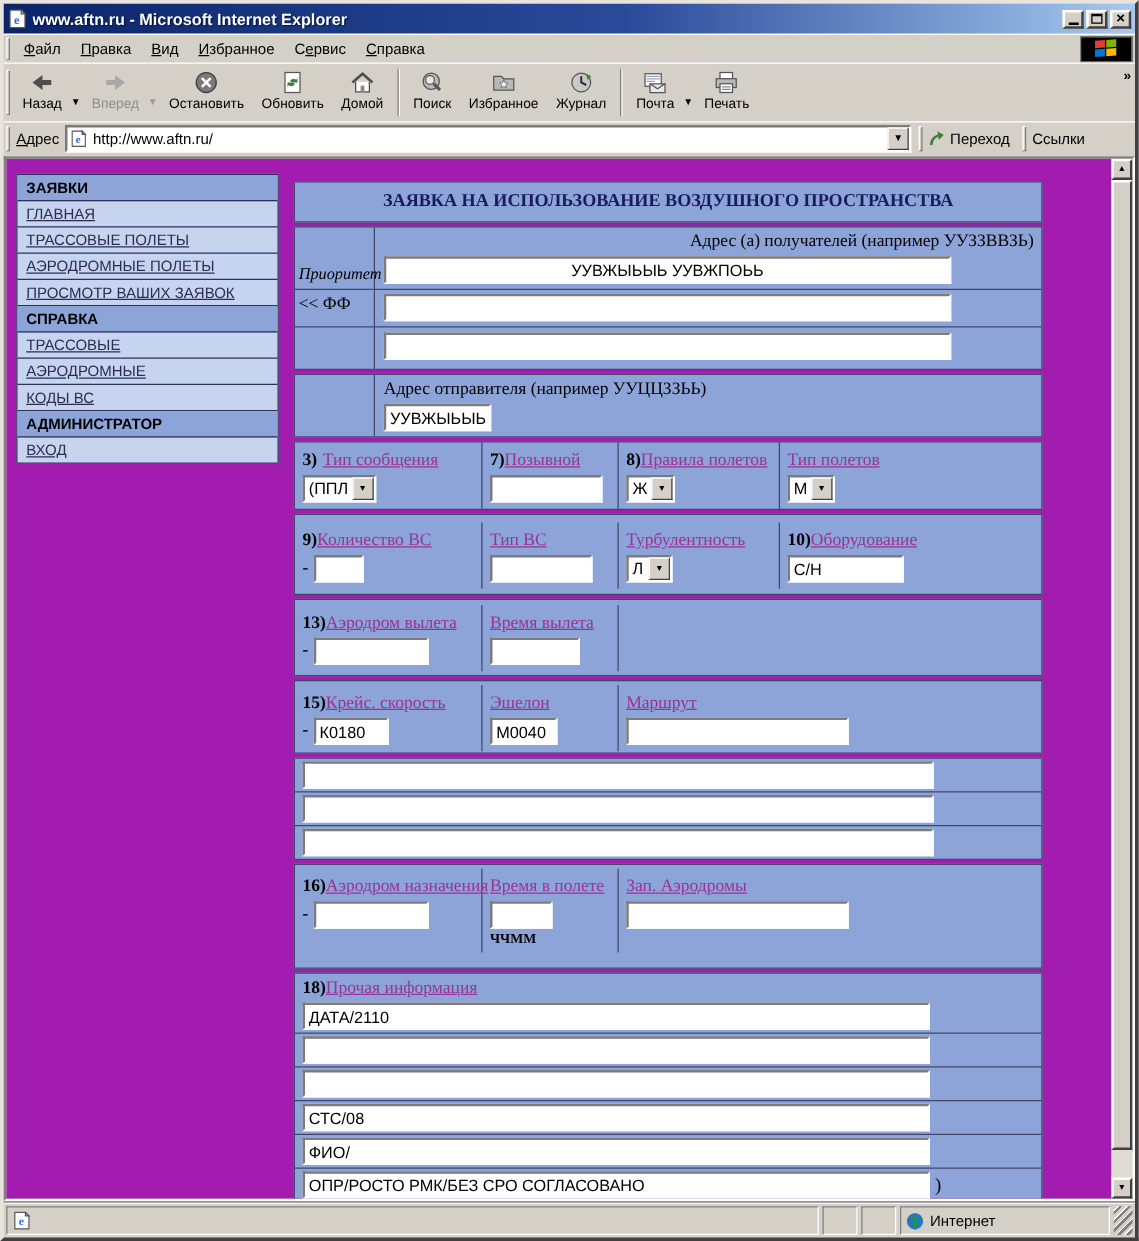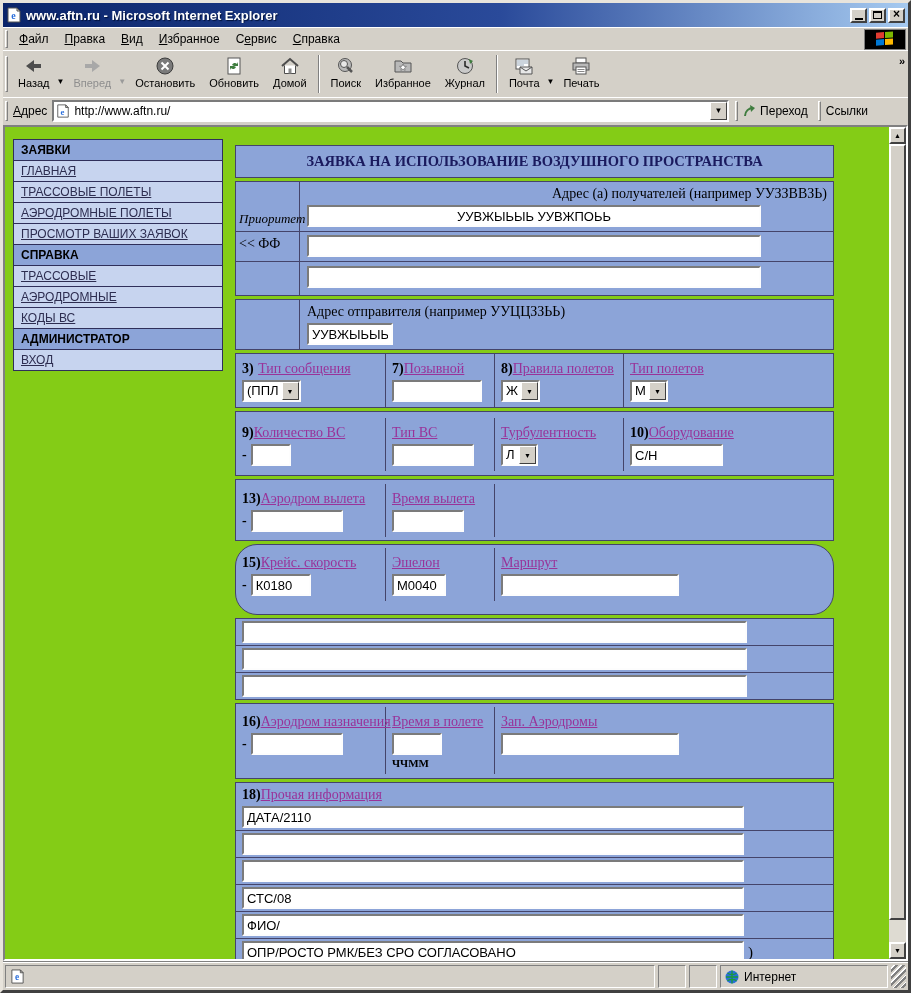--- a/index.html
+++ b/index.html
@@ -53,21 +53,21 @@
   .addr-field .favicon { width:14px; height:16px; margin:0 4px 0 2px; }
   .addr-field .url { font-size:12px; color:#000; flex:1; }
   .addr-drop { width:17px; height:18px; background:#d4d0c8; border:1px solid; border-color:#fff #404040 #404040 #fff;
     display:flex; align-items:center; justify-content:center; font-size:8px; }
   .go-area { display:flex; align-items:center; font-size:12px; padding:0 8px 0 2px; }
   .go-area svg { margin-right:3px; }
   .links-label { font-size:12px; padding:0 40px 0 2px; }
 
   
   .viewport { flex:1; display:flex; border:2px solid; border-color:#808080 #fff #fff #808080; overflow:hidden; }
-  .page { flex:1; background:#84cc16; position:relative; overflow:hidden; }
+  .page { flex:1; background:#a21caf; position:relative; overflow:hidden; }
 
   
   .scrollbar { width:17px; background:#dedbd2; display:flex; flex-direction:column; flex:0 0 auto; }
   .sbtn { width:17px; height:17px; background:#d4d0c8; border:2px solid; border-color:#fff #404040 #404040 #fff;
     display:flex; align-items:center; justify-content:center; font-size:7px; color:#000; flex:0 0 auto; }
   .sthumb { margin:0; width:17px; height:776px; background:#d4d0c8; border:2px solid; border-color:#fff #404040 #404040 #fff; }
 
   
   .sidebar { position:absolute; left:8px; top:12px; width:210px; border:1px solid #2f2f5a; background:#c7d4ef; }
   .side-row { border-bottom:1px solid #2f2f5a; padding:3px 6px 3px 7px; font-size:12px; }
@@ -421,21 +421,21 @@
                 <input class="tb" style="width: 92px;" value="">
               </div>
           </div>
           <div class="fcell">
             <div class="flabel-line"><a href="#" class="flink">Время вылета</a></div>
             <input class="tb" style="width: 72px;" value="">
           </div>
           <div class="fcell"></div>
         </div>
 
-        <div class="ftable cols3" style="padding-top:3px; padding-bottom:13px;border-radius:22px;">
+        <div class="ftable cols3" style="padding-top:3px; padding-bottom:1px;">
           <div class="fcell">
             <div class="flabel-line"><span class="fnum">15)</span><a href="#" class="flink">Крейс. скорость</a></div>
             <div class="ctl-line">
                 <span class="dash">-</span>
                 <input class="tb" style="width: 60px;" value="К0180">
               </div>
           </div>
           <div class="fcell">
             <div class="flabel-line"><a href="#" class="flink">Эшелон</a></div>
             <input class="tb" style="width: 54px;" value="М0040">
@@ -445,21 +445,21 @@
             <input class="tb" style="width: 178px;" value="">
           </div>
         </div>
 
         <div class="ftable">
           <div class="wide-row"><input class="tb wide-inp" value="" style=""></div>
           <div class="wide-row"><input class="tb wide-inp" value="" style=""></div>
           <div class="wide-row"><input class="tb wide-inp" value="" style=""></div>
         </div>
 
-        <div class="ftable cols3" style="padding-top:3px; padding-bottom:4px;">
+        <div class="ftable cols3" style="padding-top:3px; padding-bottom:12px;">
           <div class="fcell">
             <div class="flabel-line"><span class="fnum">16)</span><a href="#" class="flink">Аэродром назначения</a></div>
             <div class="ctl-line">
                 <span class="dash">-</span>
                 <input class="tb" style="width: 92px;" value="">
               </div>
           </div>
           <div class="fcell">
             <div class="flabel-line"><a href="#" class="flink">Время в полете</a></div>
             <input class="tb" style="width: 50px;" value="">

